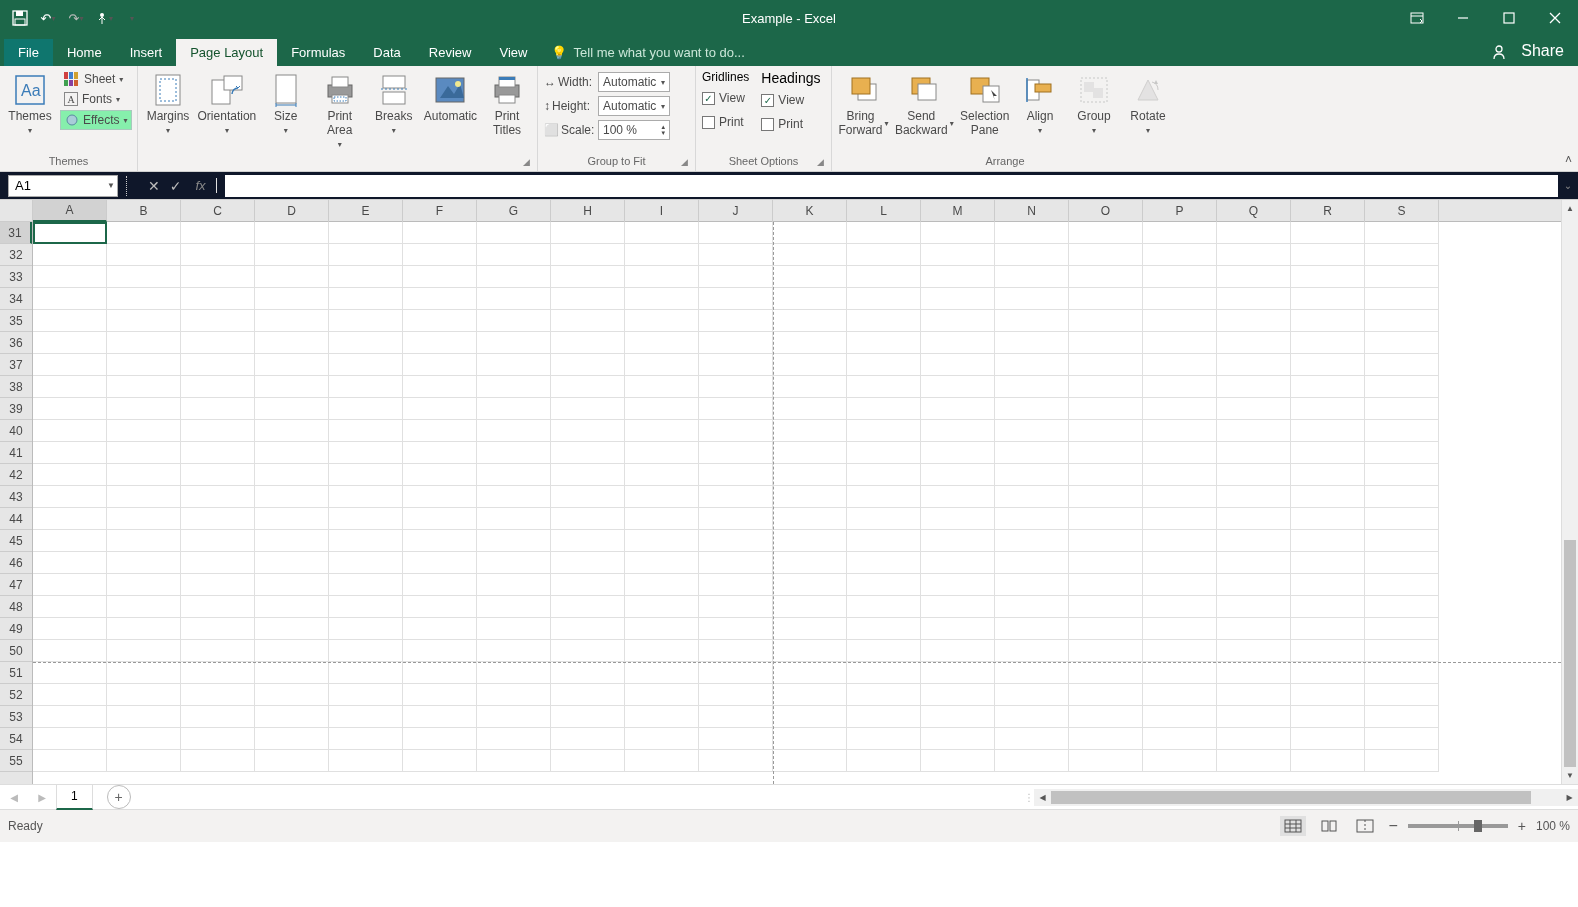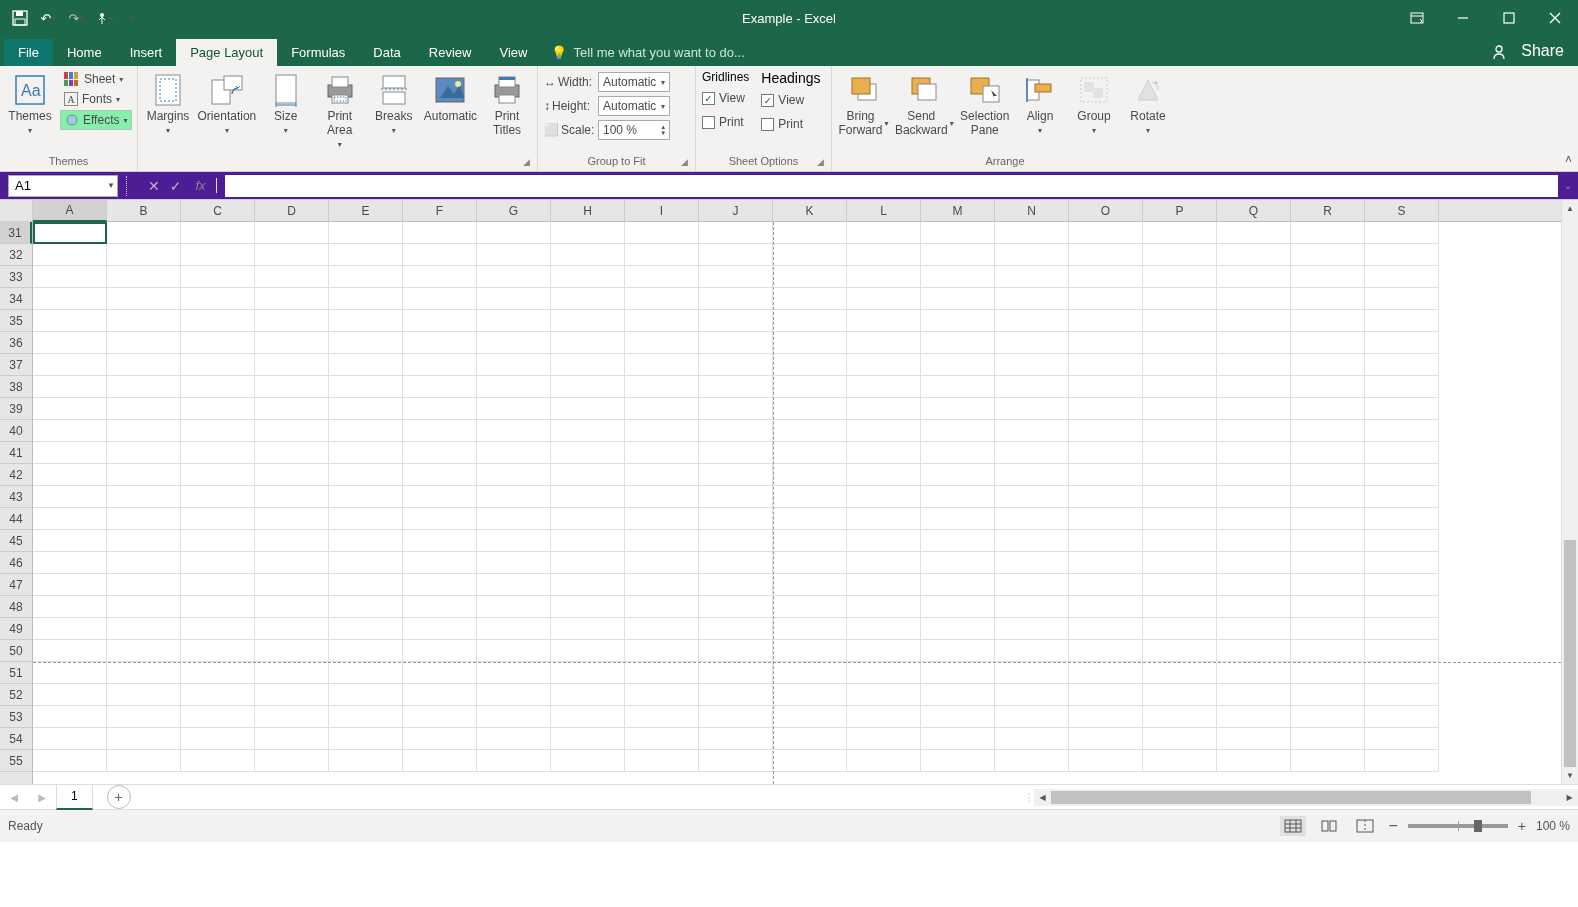--- a/index.html
+++ b/index.html
@@ -35,21 +35,21 @@
 .dd-arrow { font-size: 8px; color: #555; }
 .stack { display: flex; flex-direction: column; gap: 2px; }
 .stf-row { display: flex; align-items: center; gap: 4px; font-size: 12px; color: #4a4a4a; }
 .stf-lbl { width: 50px; display: flex; align-items: center; gap: 2px; }
 .stf-val { width: 72px; height: 20px; background: #fff; border: 1px solid #ababab; display: flex; align-items: center; padding: 0 4px; font-size: 12px; justify-content: space-between; }
 .chk-row { display: flex; align-items: center; gap: 4px; font-size: 12px; color: #4a4a4a; height: 20px; }
 .chk { width: 13px; height: 13px; border: 1px solid #777; background: #fff; display: flex; align-items: center; justify-content: center; font-size: 10px; color: #1c6749; }
 .ribbon-collapse { position: absolute; right: 6px; bottom: 4px; font-size: 12px; color: #555; }
 
 
-.fbar { height: 28px; border-bottom: 1px solid #d0d0d0; display: flex; align-items: center; background: #4c1d95; }
+.fbar { height: 28px; border-bottom: 1px solid #d0d0d0; display: flex; align-items: center; background: #0f172a; }
 .namebox { width: 110px; height: 22px; border: 1px solid #ababab; margin-left: 8px; display: flex; align-items: center; padding: 0 6px; background: #fff; position: relative; font-size: 13px; }
 .namebox-dd { position: absolute; right: 2px; font-size: 8px; color: #555; }
 .fbar-btns { display: flex; gap: 10px; padding: 0 14px; color: #bbb; font-size: 14px; }
 .fx { font-style: italic; font-size: 13px; color: #888; padding-right: 10px; border-right: 1px solid #e0e0e0; }
 .fbar-input { flex: 1; height: 22px; border: none; margin-left: 8px; }
 .fbar-expand { width: 20px; font-size: 10px; color: #888; text-align: center; }
 
 
 .grid-wrap { position: relative; height: 584px; background: #fff; }
 .corner { position: absolute; left: 0; top: 0; width: 33px; height: 22px; background: #e6e6e6; border-right: 1px solid #ccc; border-bottom: 1px solid #ccc; }

